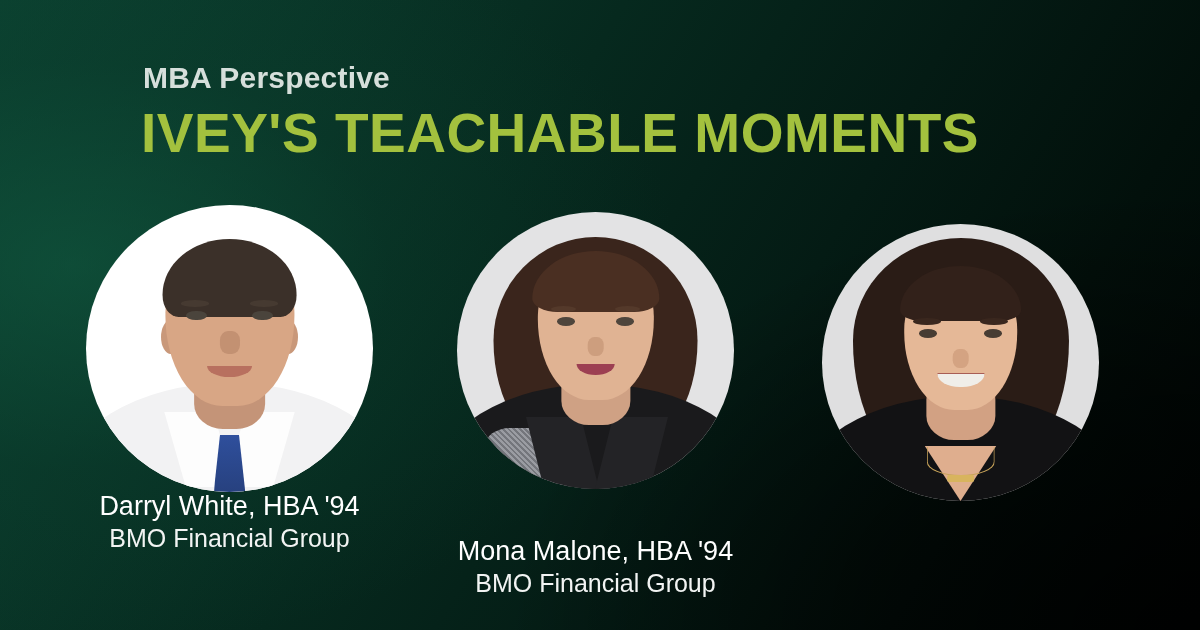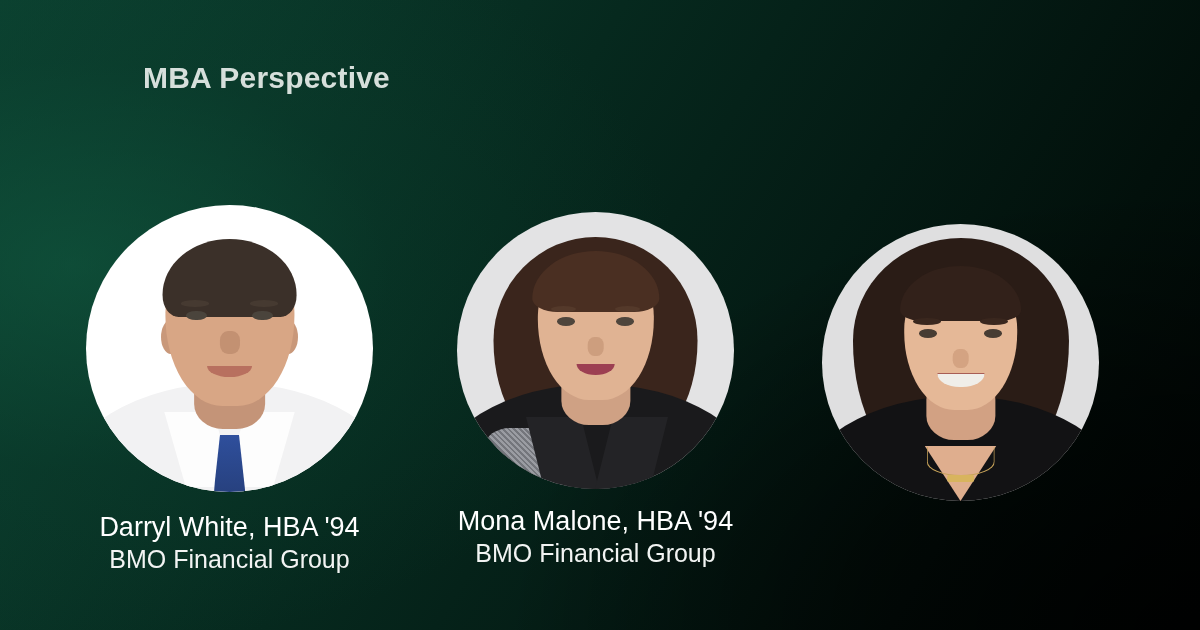--- a/index.html
+++ b/index.html
@@ -274,22 +274,22 @@
   .p3 .nose { top: 45%; width: 6%; height: 7%; background: rgba(190,138,104,0.45); }
   .p3 .mouth { top: 54%; width: 17%; height: 5%; background: #f0eee9; box-shadow: 0 -1px 0 #a85d55; }
 
   
   .caption {
     position: absolute;
     text-align: center;
     color: #ffffff;
     white-space: nowrap;
   }
-  .caption.c1 { left: 86px;  top: 511px; width: 287px; }
-  .caption.c2 { left: 457px; top: 505px; width: 277px; }
+  .caption.c1 { left: 86px;  top: 490px; width: 287px; }
+  .caption.c2 { left: 457px; top: 535px; width: 277px; }
   .caption.c3 { left: 822px; top: 505px; width: 277px; }
   .caption .name {
     font-size: 27px;
     font-weight: 400;
     line-height: 1.22;
     color: #ffffff;
   }
   .caption .org {
     font-size: 25px;
     font-weight: 400;
@@ -302,20 +302,21 @@
 
 <div class="banner">
   <div class="bg-base"></div>
   <div class="bg-glow"></div>
   <div class="bg-dark"></div>
 
   <div class="content">
 
     <div class="eyebrow">MBA Perspective</div>
 
+    <div class="headline">IVEY'S TEACHABLE MOMENTS</div>
 
     <div class="portrait-wrap p1">
       <div class="avatar white-bg">
         <div class="avatar-bg"></div>
         <div class="shoulders"></div>
         <div class="collar-l"></div>
         <div class="collar-r"></div>
         <div class="tie"></div>
         <div class="neck"></div>
         <div class="ear l"></div>

